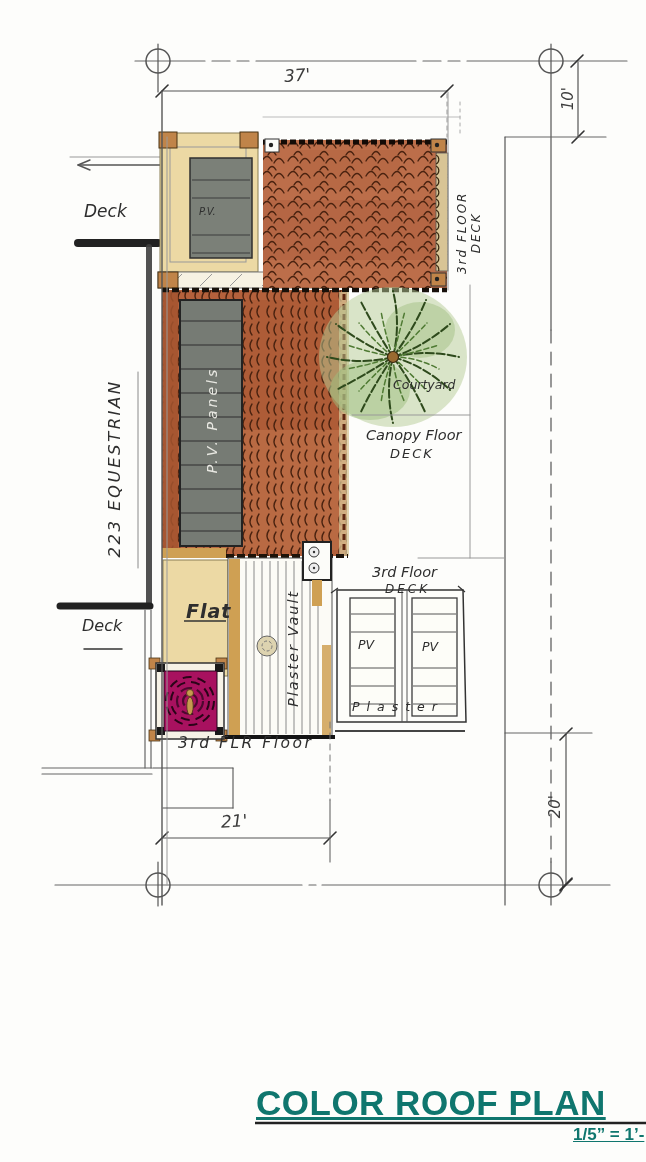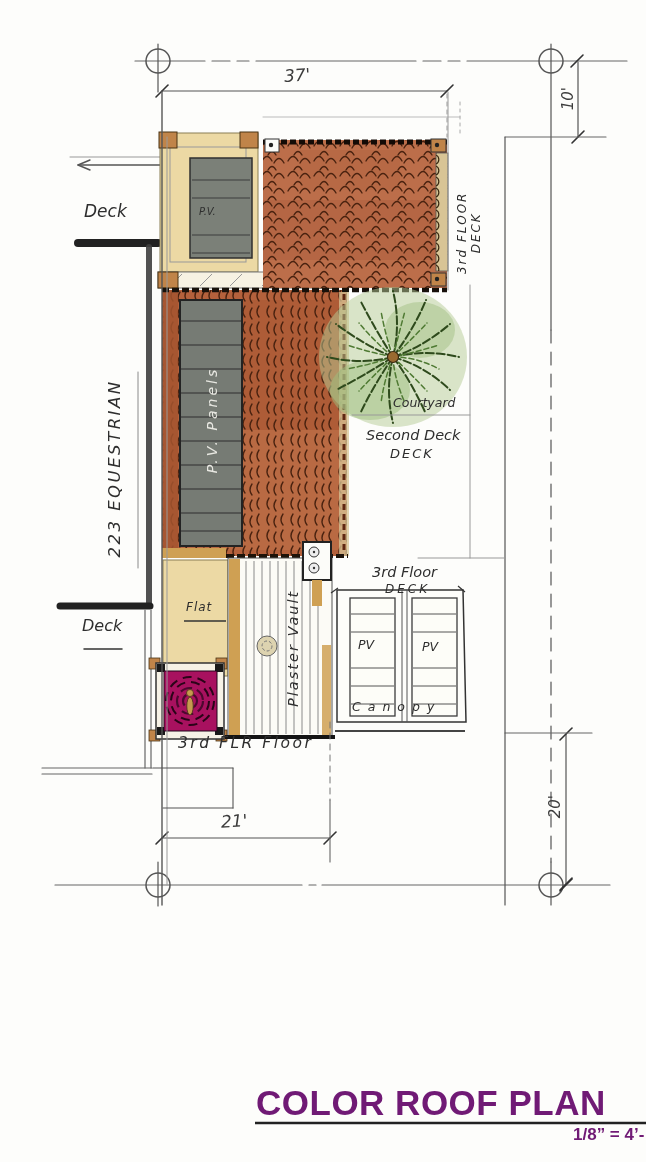--- a/index.html
+++ b/index.html
@@ -3,21 +3,21 @@
 <meta charset="utf-8">
 <style>
   html,body{margin:0;padding:0;background:#ffffff;}
   #page{position:relative;width:646px;height:1162px;background:#fdfdfb;overflow:hidden;
         font-family:"DejaVu Sans",sans-serif;}
   #plan-svg{position:absolute;left:0;top:0;}
   .lbl{position:absolute;color:#2e2e2e;font-style:italic;white-space:nowrap;line-height:1.15;}
   .rot{transform:rotate(-90deg);transform-origin:center center;text-align:center;}
   .dim{color:#3c3c3c;}
   .title{position:absolute;font-family:"Liberation Sans","DejaVu Sans",sans-serif;
-         font-weight:bold;font-style:normal;color:#701a75;white-space:nowrap;}
+         font-weight:bold;font-style:normal;color:#0f766e;white-space:nowrap;text-decoration:underline;}
 </style>
 </head>
 <body>
 
 <div id="page">
 
 <svg id="plan-svg" width="646" height="1162" viewBox="0 0 646 1162">
   <defs>
     <pattern id="tileA" width="26" height="15" patternUnits="userSpaceOnUse">
       <path d="M2,11 q5,-9 10,0 M14,13 q5,-9 10,0 M8,5 q4,-7 8,0" stroke="#4a220f" fill="none" stroke-width="1.4" stroke-linecap="round"></path>
@@ -279,33 +279,33 @@
 
 <div class="lbl" style="left:84px;top:202px;font-size:17px;">Deck</div>
 <div class="lbl rot" style="left:15px;top:459px;width:200px;font-size:16.5px;letter-spacing:2.5px;">223 EQUESTRIAN</div>
 <div class="lbl" style="left:82px;top:617px;font-size:16px;">Deck</div>
 <div class="lbl" style="left:199px;top:206px;font-size:10px;">P.V.</div>
 <div class="lbl rot" style="left:122px;top:412px;width:180px;font-size:14px;letter-spacing:3px;color:#e8e8e2;">P.V. Panels</div>
 <div class="lbl rot" style="left:414px;top:219px;width:112px;font-size:12px;letter-spacing:2px;">
   <span style="display:block;">3rd FLOOR</span>
   <span style="display:block;">DECK</span>
 </div>
-<div class="lbl" style="left:393px;top:396px;font-size:12.5px;">Courtyard</div>
-<div class="lbl" style="left:366px;top:427px;font-size:14.5px;">Second Deck</div>
+<div class="lbl" style="left:393px;top:378px;font-size:12.5px;">Courtyard</div>
+<div class="lbl" style="left:366px;top:427px;font-size:14.5px;">Canopy Floor</div>
 <div class="lbl" style="left:390px;top:447px;font-size:13px;letter-spacing:2px;">DECK</div>
 <div class="lbl" style="left:372px;top:564px;font-size:14.5px;">3rd Floor</div>
 <div class="lbl" style="left:385px;top:583px;font-size:12px;letter-spacing:3px;">DECK</div>
 <div class="lbl" style="left:358px;top:638px;font-size:12.5px;">PV</div>
 <div class="lbl" style="left:422px;top:640px;font-size:12.5px;">PV</div>
-<div class="lbl" style="left:352px;top:700px;font-size:12.5px;letter-spacing:7px;">Canopy</div>
-<div class="lbl" style="left:186px;top:601px;font-size:12px;letter-spacing:1px;">Flat</div>
+<div class="lbl" style="left:352px;top:700px;font-size:12.5px;letter-spacing:7px;">Plaster</div>
+<div class="lbl" style="left:186px;top:601px;font-size:19px;letter-spacing:1px;font-weight:bold;">Flat</div>
 <div class="lbl rot" style="left:207px;top:640px;width:172px;font-size:14.5px;letter-spacing:2px;">Plaster Vault</div>
 <div class="lbl" style="left:178px;top:735px;font-size:15.5px;letter-spacing:2.5px;">3rd FLR Floor</div>
 
 <div class="lbl dim" style="left:284px;top:66px;font-size:17px;transform:rotate(-4deg);">37'</div>
 <div class="lbl dim rot" style="left:549px;top:90px;width:40px;font-size:15px;">10'</div>
 <div class="lbl dim" style="left:221px;top:812px;font-size:17px;transform:rotate(-3deg);">21'</div>
 <div class="lbl dim rot" style="left:536px;top:798px;width:40px;font-size:15px;">20'</div>
 
 <div class="title" style="left:256px;top:1083px;font-size:35px;letter-spacing:0.5px;">COLOR ROOF PLAN</div>
-<div class="title" style="left:573px;top:1125px;font-size:17px;">1/8” = 4’-</div>
+<div class="title" style="left:573px;top:1125px;font-size:17px;">1/5” = 1’-</div>
 
 </div>
 
 </body></html>

